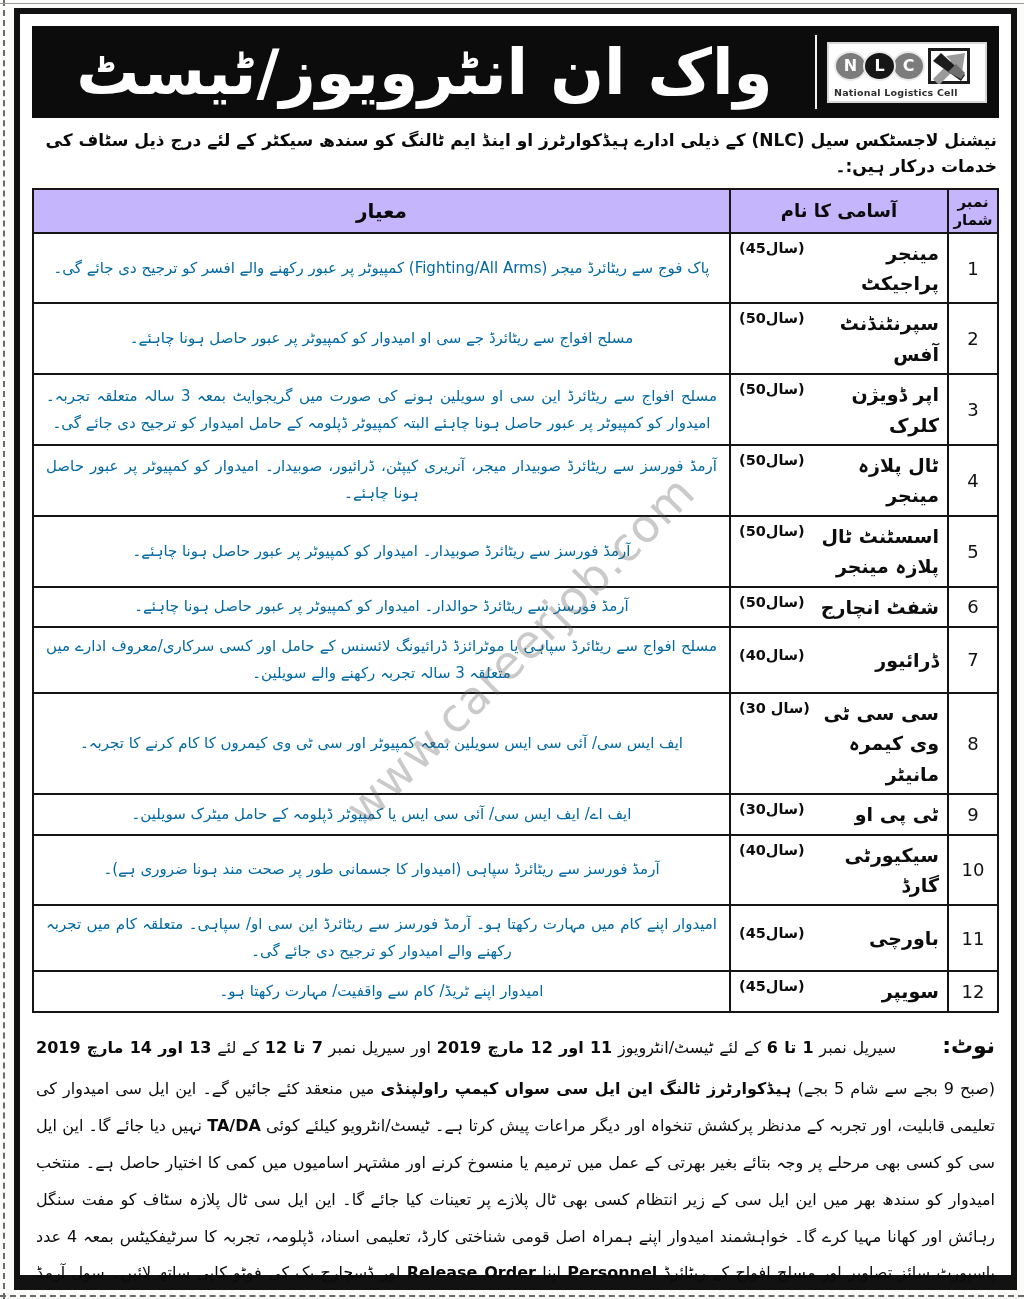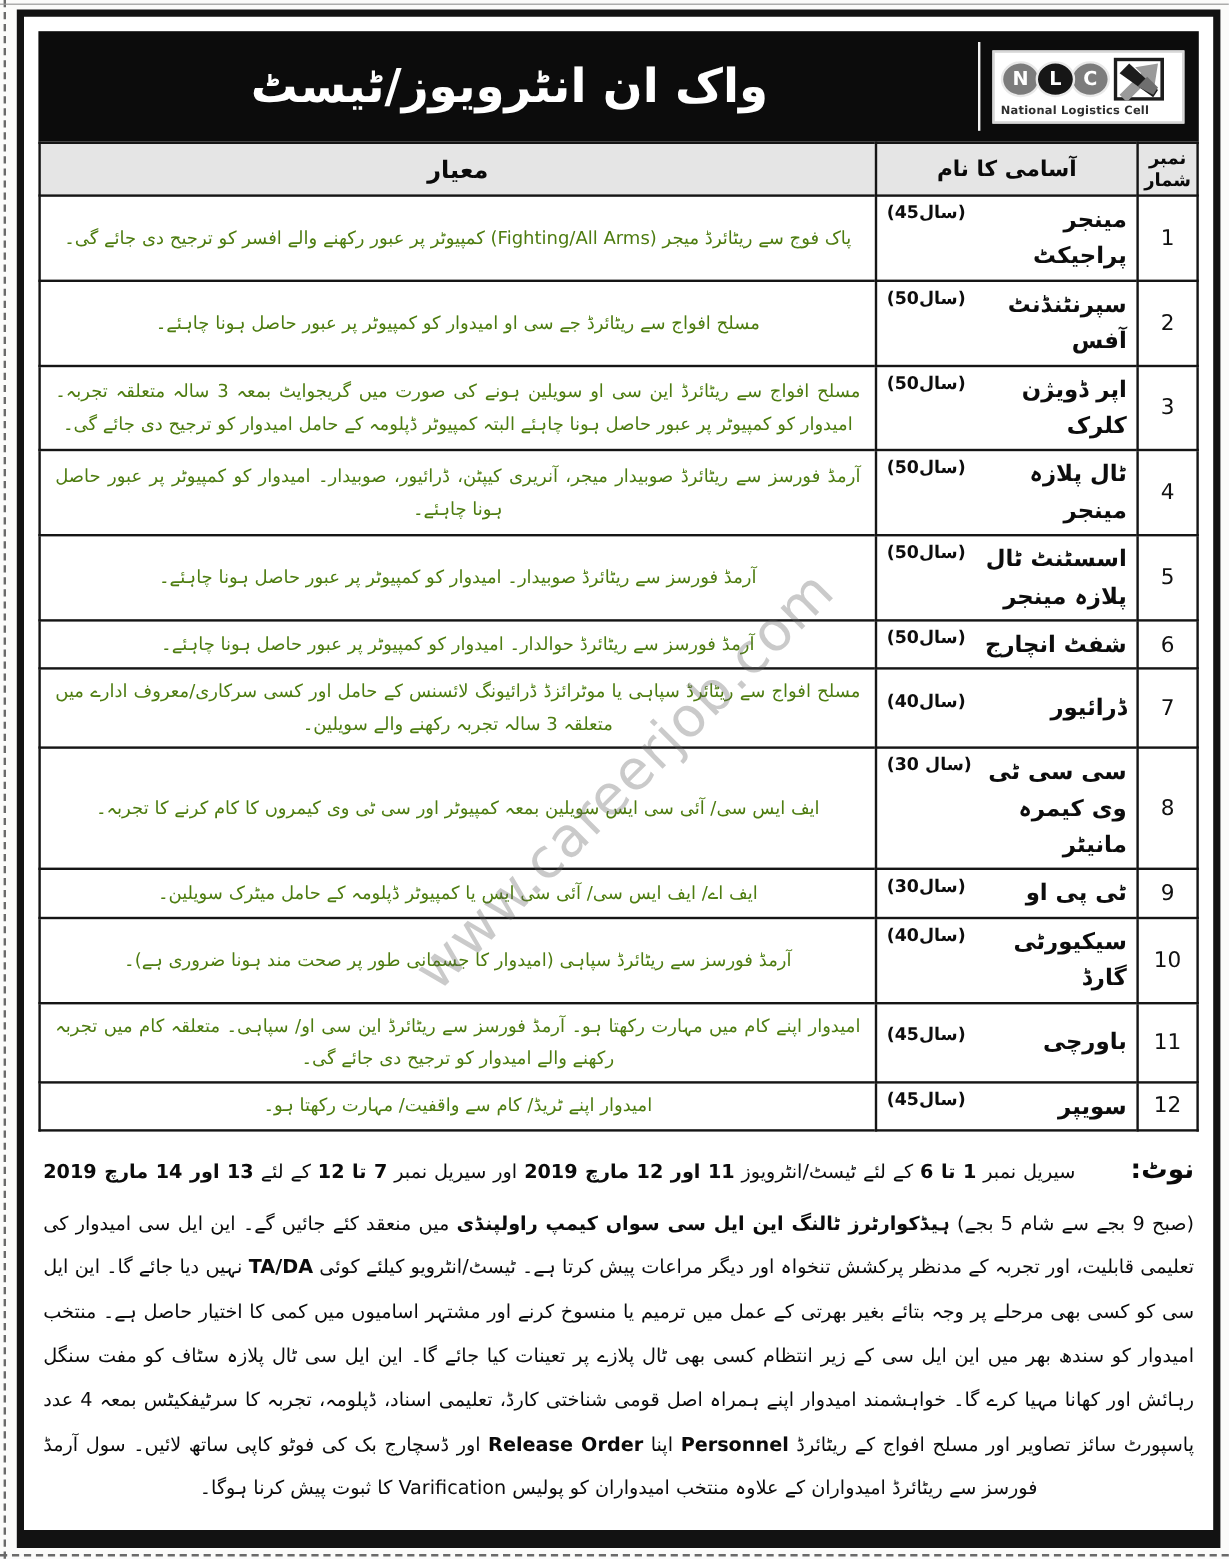--- a/index.html
+++ b/index.html
@@ -20,21 +20,21 @@
     background:#ffffff; padding:12px 12px 10px;
   }
 
   
   .header-bar {
     height:92px; background:#0c0c0c; display:flex; align-items:center;
     padding:0 12px 0 8px;
   }
   .title-wrap { flex:1; text-align:center; }
   .ad-title {
-    color:#ffffff; font-weight:bold; font-size:39px; line-height:1;
+    color:#ffffff; font-weight:bold; font-size:63px; line-height:1;
     direction:rtl; letter-spacing:0.5px;
   }
   .header-sep { width:2px; height:74px; background:#f2f2f2; margin:0 10px 0 6px; flex:none; }
   .logo-box {
     flex:none; width:160px; background:#ffffff; border:2px solid #d7d7d7;
     padding:4px 5px 3px; display:flex; flex-direction:column;
   }
   .logo-row { display:flex; align-items:center; }
   .logo-circles { display:flex; align-items:center; }
   .logo-circle {
@@ -55,32 +55,32 @@
     font-size:17px; line-height:1.55; margin:9px 2px 8px; color:#0a0a0a;
   }
 
   
   table.jobs {
     width:100%; border-collapse:collapse; direction:rtl;
     border:2px solid #151515;
   }
   table.jobs th, table.jobs td { border:2px solid #151515; vertical-align:middle; }
   table.jobs thead th {
-    background:#e5e5e5; font-weight:bold; height:44px; text-align:center; color:#0a0a0a;
+    background:#c4b5fd; font-weight:bold; height:44px; text-align:center; color:#0a0a0a;
   }
   th.h-serial   { width:50px;  font-size:15px;margin-left:40px; }
   th.h-post     { width:218px; font-size:18px; }
   th.h-criteria { font-size:20px; }
   td.serial { text-align:center; font-size:18px; color:#111; padding:2px; }
   td.post   { padding:4px 8px; }
   .post-inner { display:flex; justify-content:space-between; align-items:flex-start; gap:4px; }
   .post-name { font-size:19px; font-weight:bold; line-height:1.6; }
   .post-age  { font-size:14.5px; direction:ltr; unicode-bidi:isolate; white-space:nowrap; padding-top:2px;font-weight:bold; }
   td.criteria {
-    padding:5px 12px; font-size:15px; line-height:1.8; color:#4d7c0f;
+    padding:5px 12px; font-size:15px; line-height:1.8; color:#0369a1;
     text-align:justify; text-align-last:center;
   }
 
   
   .note {
     direction:rtl; margin:8px 4px 0; font-size:16px; line-height:2.3; color:#0b0b0b;
     text-align:justify; text-align-last:center;
   }
   .note-label { font-weight:bold; font-size:22px; margin-left:46px; }
   .note .b { font-weight:bold; }
@@ -120,20 +120,21 @@
             <path d="M5 31 L23 13 L18 8 L37 5 L34 24 L29 19 L11 37 Z" fill="#9a9a9a"></path>
             <path d="M5 13 L13 5 L37 27 L33 33 Z" fill="#1c1c1c"></path>
             <path d="M20 24 L28 16 L37 25 L33 31 Z" fill="#6f6f6f"></path>
           </svg>
         </span>
       </div>
       <div class="logo-caption">National Logistics Cell</div>
     </div>
   </div>
 
+  <p class="intro">نیشنل لاجسٹکس سیل (NLC) کے ذیلی ادارے ہیڈکوارٹرز او اینڈ ایم ٹالنگ کو سندھ سیکٹر کے لئے درج ذیل سٹاف کی خدمات درکار ہیں:۔</p>
 
   <table class="jobs">
     <thead>
       <tr>
         <th class="h-serial">نمبر شمار</th>
         <th class="h-post">آسامی کا نام</th>
         <th class="h-criteria">معیار</th>
       </tr>
     </thead>
     <tbody id="rows">

